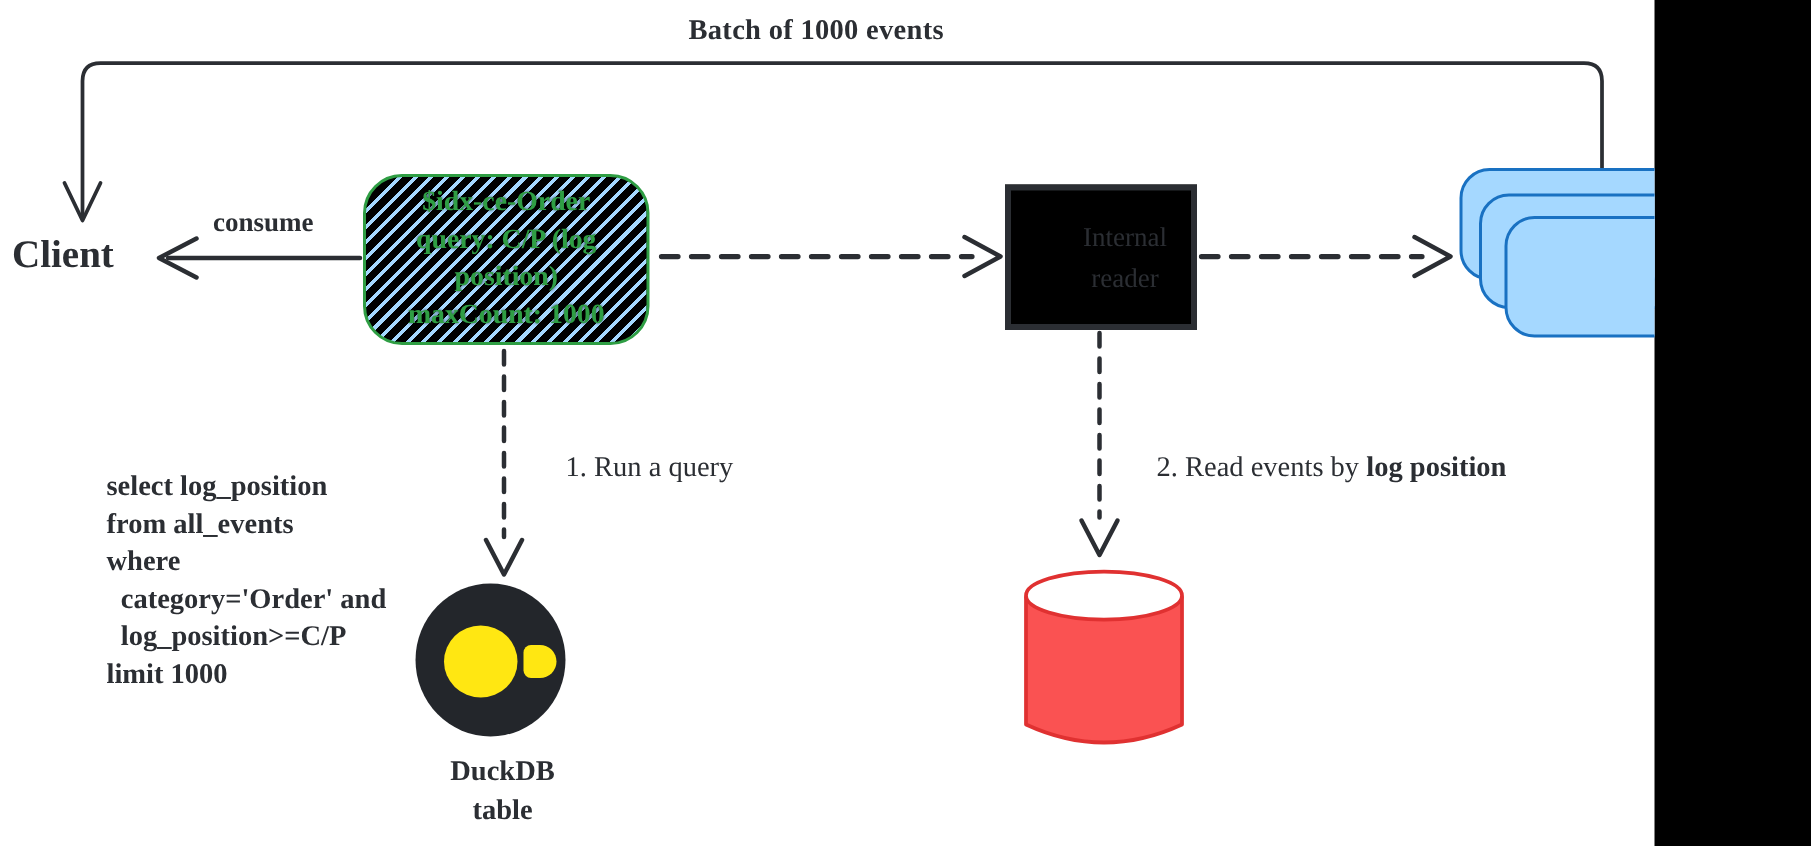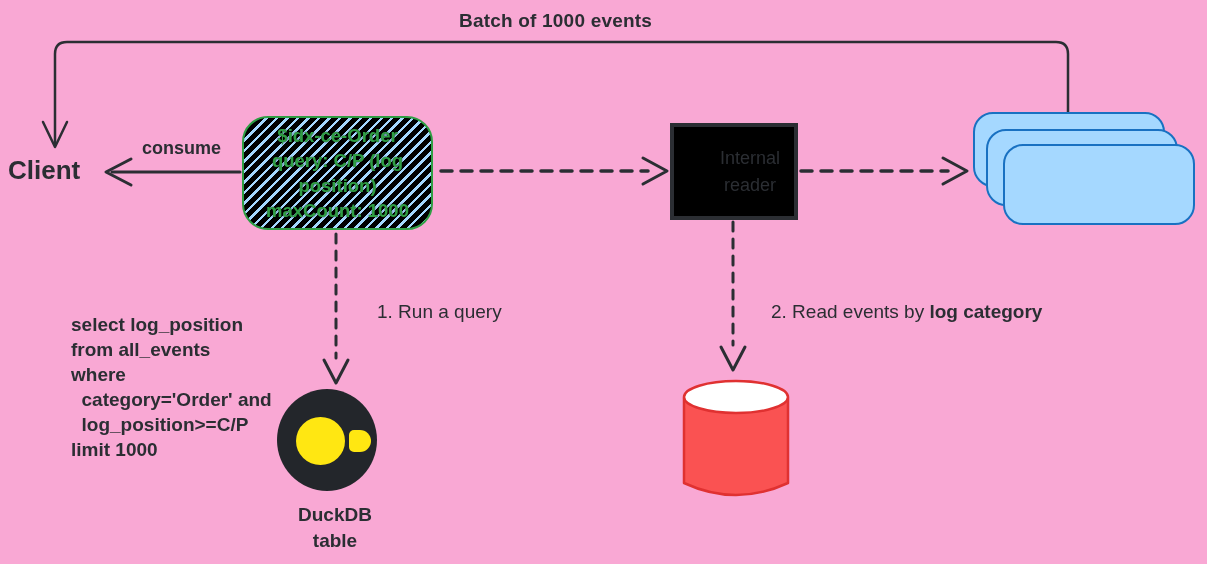--- a/index.html
+++ b/index.html
@@ -1,22 +1,22 @@
 <!DOCTYPE html>
 <html><head>
 <meta charset="utf-8">
 <style>
   html, body { margin: 0; padding: 0; background: #000; }
   * { box-sizing: border-box; }
   .stage {
     position: relative;
-    width: 1207px;
+    width: 1103px;
     height: 564px;
-    background: #f9a8d4;
-    font-family: Liberation Sans, sans-serif;
+    background: #ffffff;
+    font-family: Liberation Serif, serif;
     color: #2b2e33;
     overflow: hidden;
   }
   .abs { position: absolute; }
   .ink { color: #2b2e33; }
   .connector-layer { position: absolute; left: 0; top: 0; width: 1207px; height: 564px; }
 
   .batch-label { left: 459px; top: 10px; font-size: 19px; font-weight: bold; letter-spacing: 0.2px; }
   .client-label { left: 8px; top: 155px; font-size: 26px; font-weight: bold; }
   .consume-label { left: 142px; top: 138px; font-size: 18px; font-weight: bold; }
@@ -128,21 +128,21 @@
   <div class="event-batch batch-3"></div>
 
   <div class="abs sql-block ink">select log_position
 from all_events
 where
   category='Order' and
   log_position&gt;=C/P
 limit 1000</div>
 
   <div class="abs step1-label ink">1. Run a query</div>
-  <div class="abs step2-label ink"><span>2. Read events by </span><span class="hl">log category</span></div>
+  <div class="abs step2-label ink"><span>2. Read events by </span><span class="hl">log position</span></div>
 
   <div class="abs duck-logo">
     <div class="duck-body"></div>
     <div class="duck-bill"></div>
   </div>
   <div class="abs duckdb-label ink">DuckDB
 table</div>
 
 </div>
 

